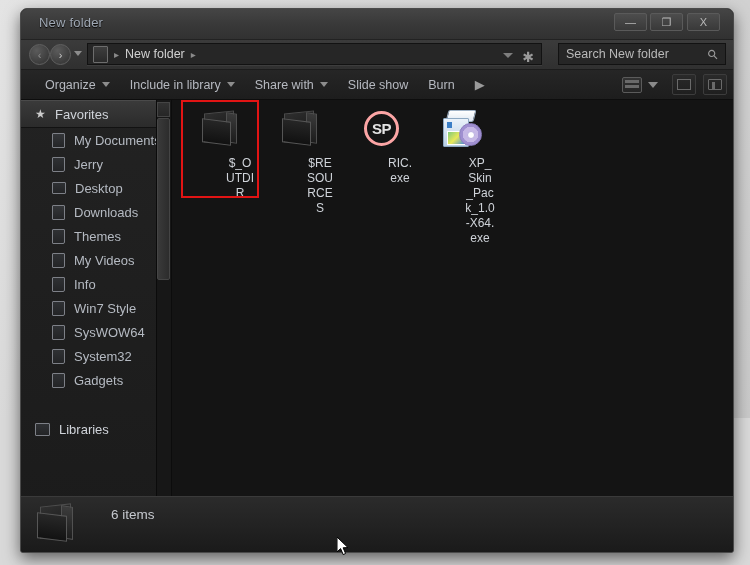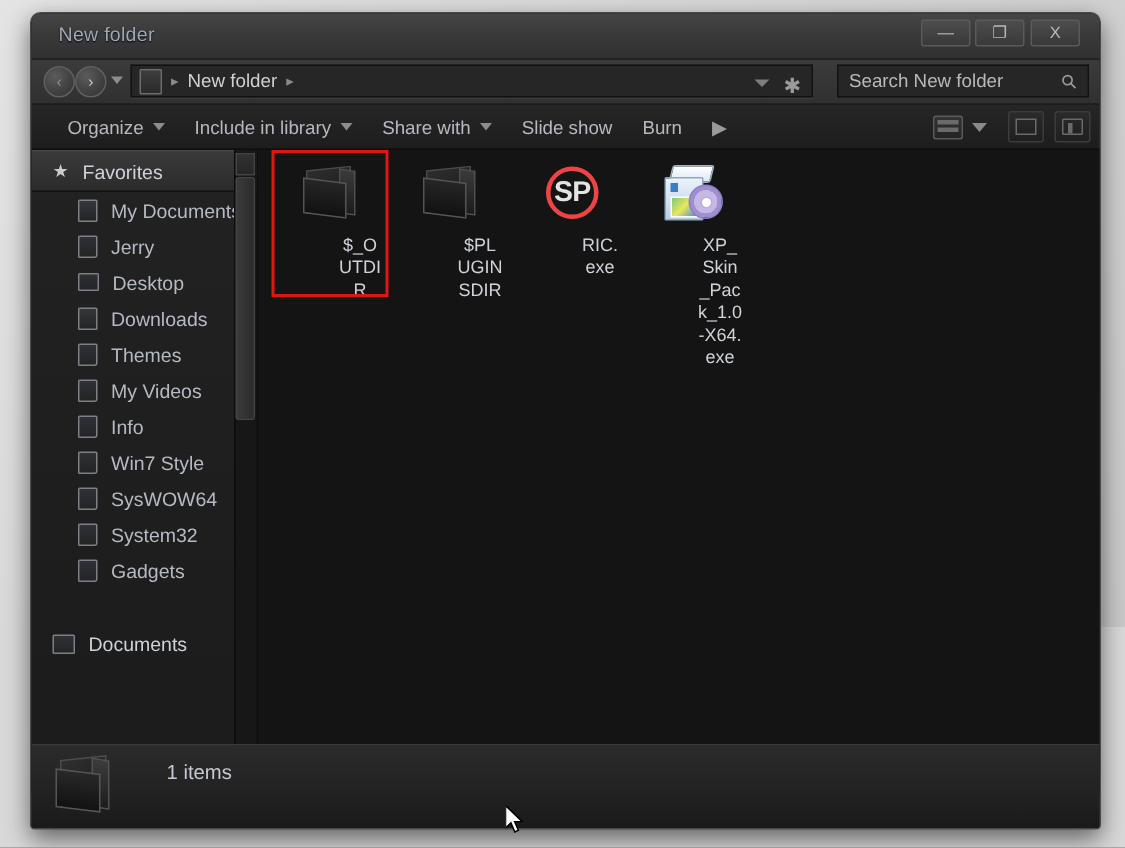--- a/index.html
+++ b/index.html
@@ -304,23 +304,23 @@
     position:absolute; left:16px; top:0px; width:15px; height:33px;
     background: linear-gradient(200deg,#e8e8e8,#9a9a9a);
     border:1px solid #cfcfcf;
     transform: skewY(8deg);
   }
 
   
   .spicon {
     position:absolute; left:8px; top:3px;
     width:35px; height:35px; border-radius:50%;
-    border:3px solid #ef4444;
+    border:3px solid #fca5a5;
     box-sizing:border-box;
-    color:#e3e3e3; font-size:19px; font-weight:bold;
+    color:#e3e3e3; font-size:15px; font-weight:bold;
     line-height:29px; text-align:center;
     letter-spacing:-.5px;
   }
 
   
   .boxicon { position:absolute; left:5px; top:2px; width:40px; height:38px; }
   .boxicon .lid {
     position:absolute; left:6px; top:0; width:26px; height:10px;
     background: linear-gradient(180deg,#ffffff,#dfe8f2);
     border:1px solid #9fb2c6; border-radius:2px;
@@ -519,21 +519,21 @@
         </div>
         <div class="sb-item">
           <span class="ic-folder"></span>
           <span>Gadgets</span>
         </div>
 
         <div style="height:24px"></div>
 
         <div class="sb-group">
           <span class="ic-folder lib"></span>
-          <span>Documents</span>
+          <span>Libraries</span>
         </div>
 
         <div style="height:60px"></div>
 
         <div class="sb-group">
           <span class="ic-home">●●</span>
           <span>Homegroup</span>
         </div>
 
         <div id="sb-scroll-track">
@@ -559,21 +559,21 @@
 
 
           <div class="cell">
             <div class="iconbox">
               <div class="folder3d">
                   <div class="back"></div>
                   <div class="side"></div>
                   <div class="front"></div>
                 </div>
             </div>
-            <div class="label">$PLUGINSDIR</div>
+            <div class="label">$RESOURCES</div>
           </div>
 
 
           <div class="cell">
             <div class="iconbox">
               <div class="spicon">SP</div>
             </div>
             <div class="label">RIC.exe</div>
           </div>
 
@@ -597,21 +597,21 @@
       </div>
 
     </div>
 
     <div id="statusbar">
       <div id="status-folder-icon">
         <div class="back"></div>
           <div class="side"></div>
           <div class="front"></div>
       </div>
-      <div id="status-text">1 items</div>
+      <div id="status-text">6 items</div>
     </div>
 
   </div>
 
   <svg id="cursor" viewBox="0 0 14 20">
     <polygon points="0,0 0,15 3.6,11.6 6.2,17.6 8.6,16.5 6.1,10.8 11,10.6" fill="#ffffff" stroke="#000000" stroke-width="1"></polygon>
   </svg>
 
 </div>
 

